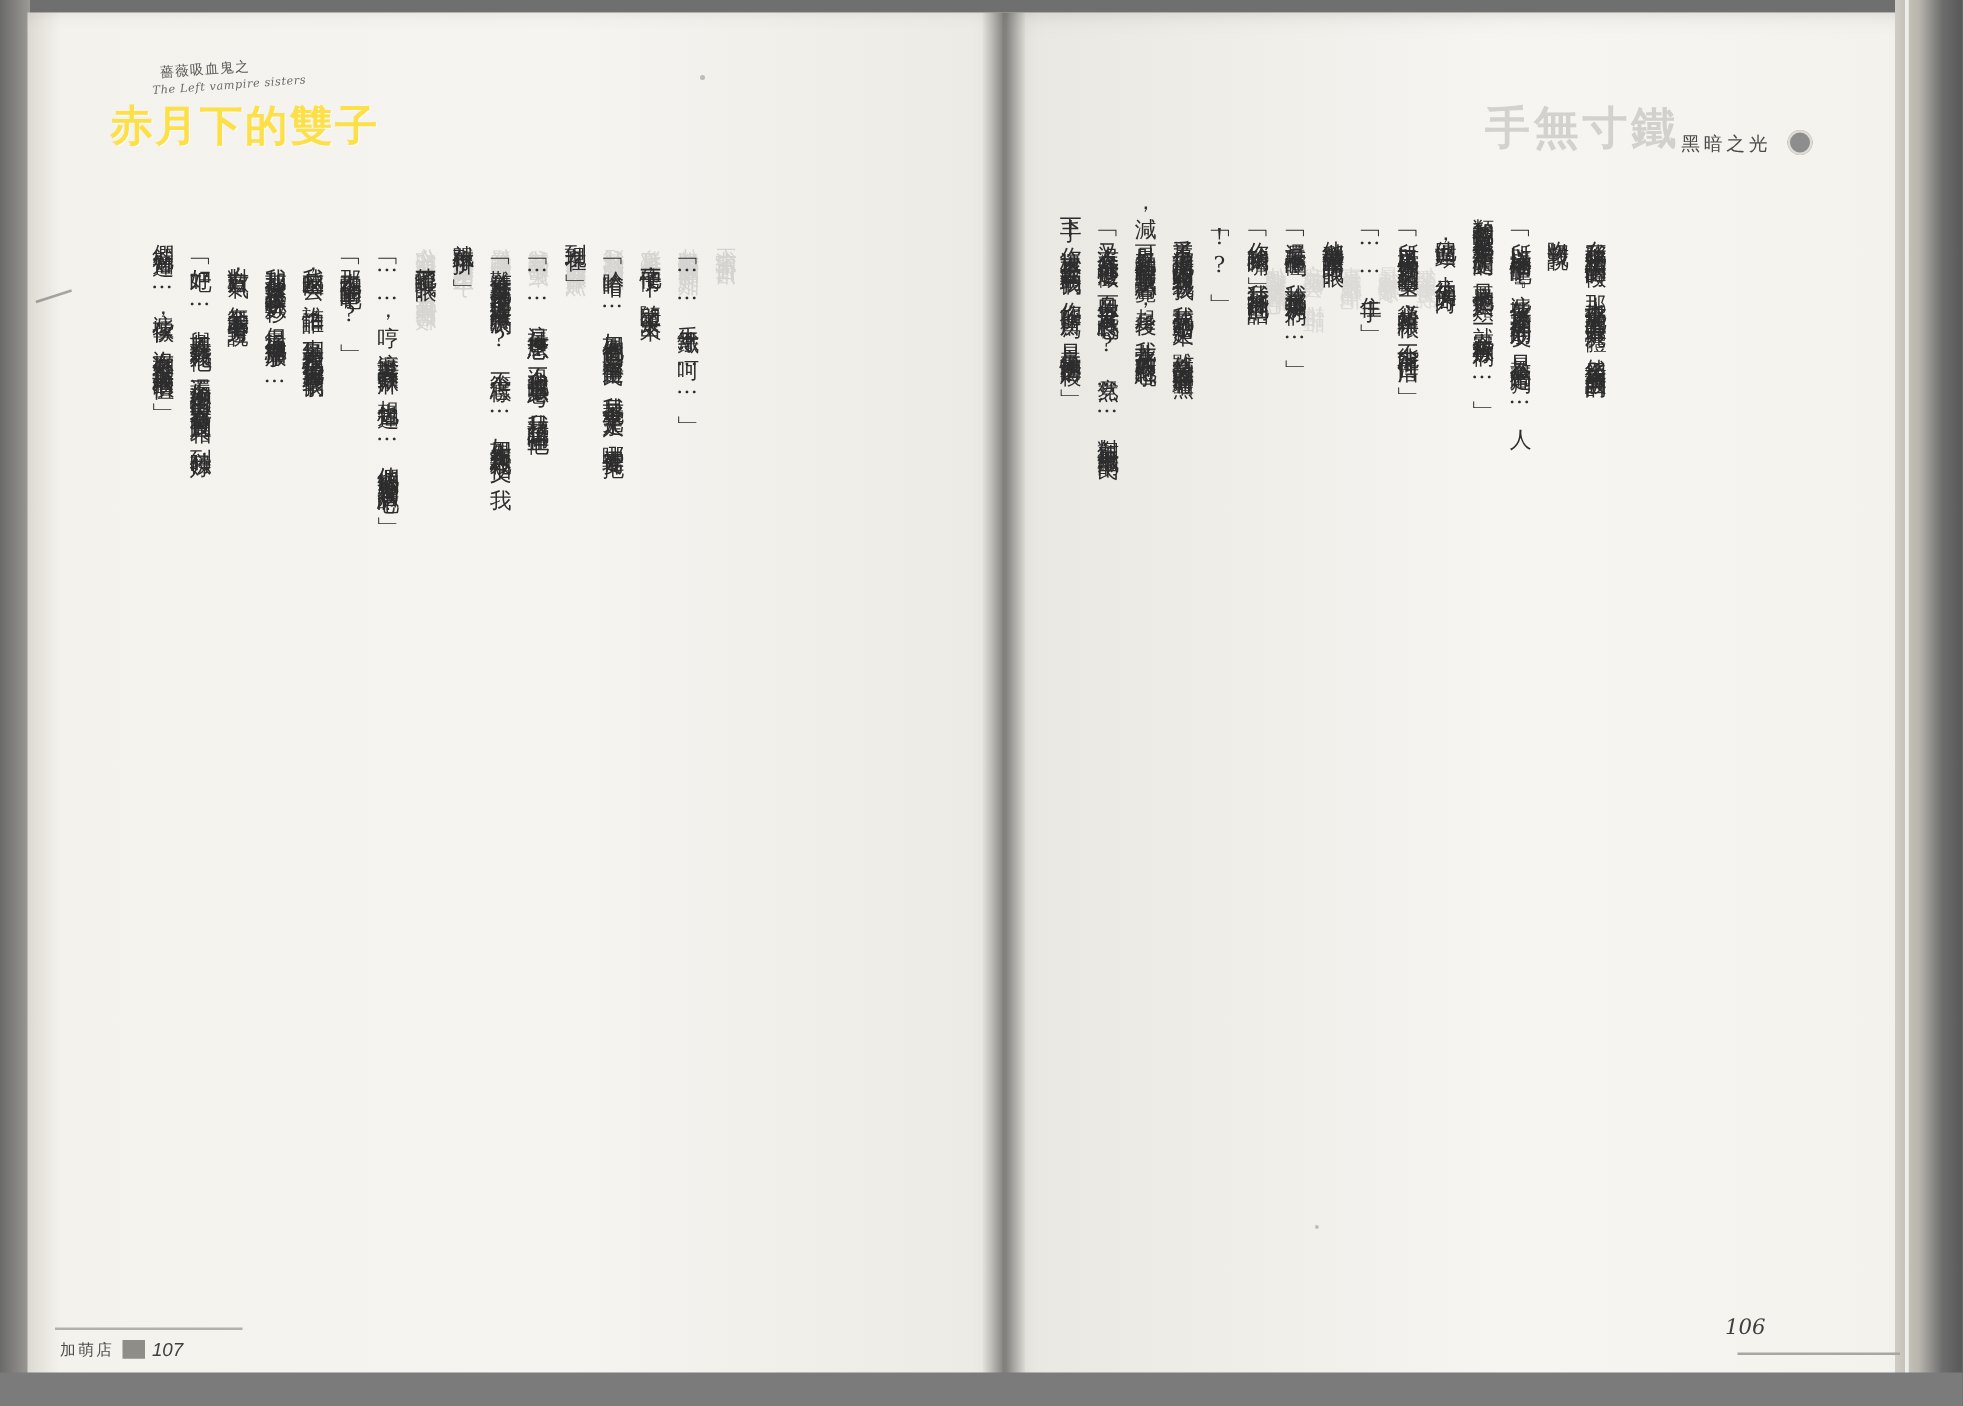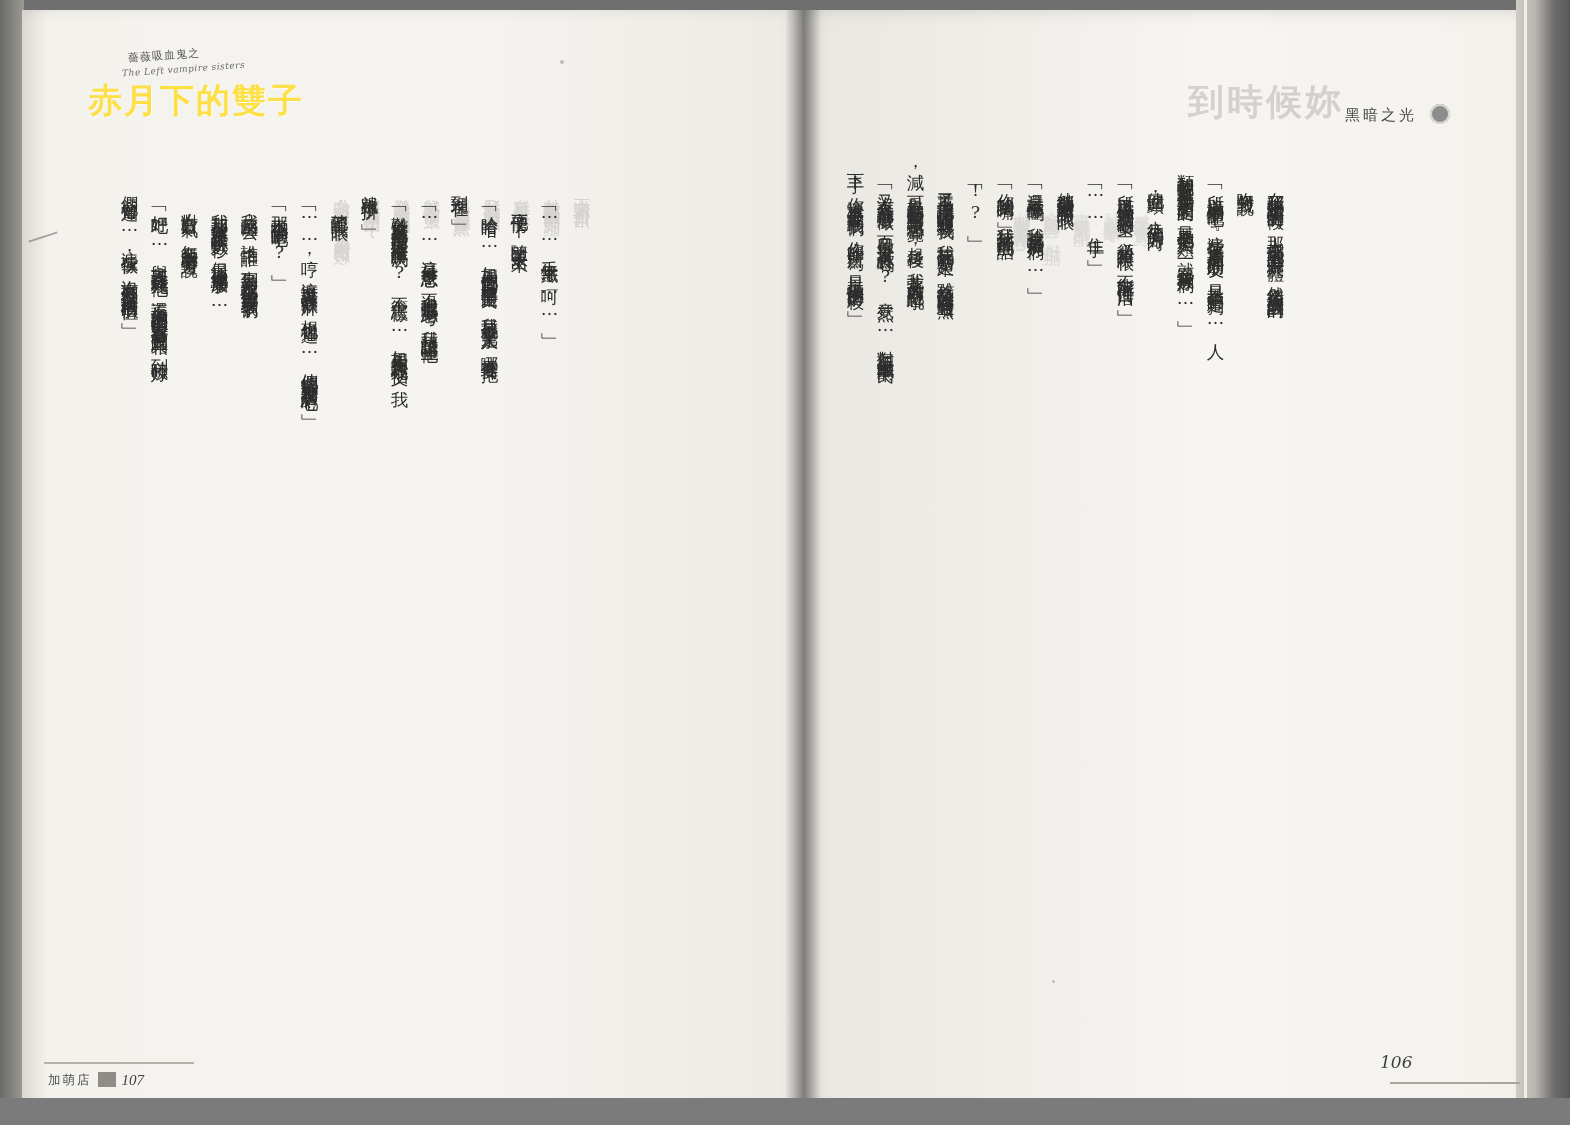--- a/index.html
+++ b/index.html
@@ -227,21 +227,21 @@
   }
   #footer-left-bar {
     width: 18px; height: 15px;
     background: #8f8d88;
     margin: 0 6px;
   }
   #footer-left-page {
     font-size: 15px;
     font-style: italic;
     color: #3f3f3f;
-    font-family: Liberation Serif, serif;
+    font-family: Liberation Sans, sans-serif;
   }
   #footer-right {
     position: absolute;
     left: 1380px; top: 1052px;
     width: 120px;
     text-align: left;
   }
   #footer-right-page {
     font-size: 17px;
     font-style: italic;
@@ -297,21 +297,21 @@
   <div id="tick1"></div>
   <div class="speck" style="left:560px; top:60px; width:4px; height:4px;"></div>
   <div class="speck" style="left:1052px; top:980px; width:3px; height:3px;"></div>
 
   <div id="logo-block">
     <div id="logo-sub-cn">薔薇吸血鬼之</div>
     <div id="logo-sub-en">The Left vampire sisters</div>
     <div id="logo-main">赤月下的雙子</div>
   </div>
 
-  <div id="rp-ghost">到時候妳</div>
+  <div id="rp-ghost">手無寸鐵</div>
   <div id="rp-header">
     <span id="rp-header-title">黑暗之光</span>
     <span id="rp-header-dot"></span>
   </div>
 
   <div id="bleed">
       <div class="col">
         <div class="vtext ind0">你的所作所爲，只是毫無人性的屠殺</div>
       </div>
       <div class="col">

